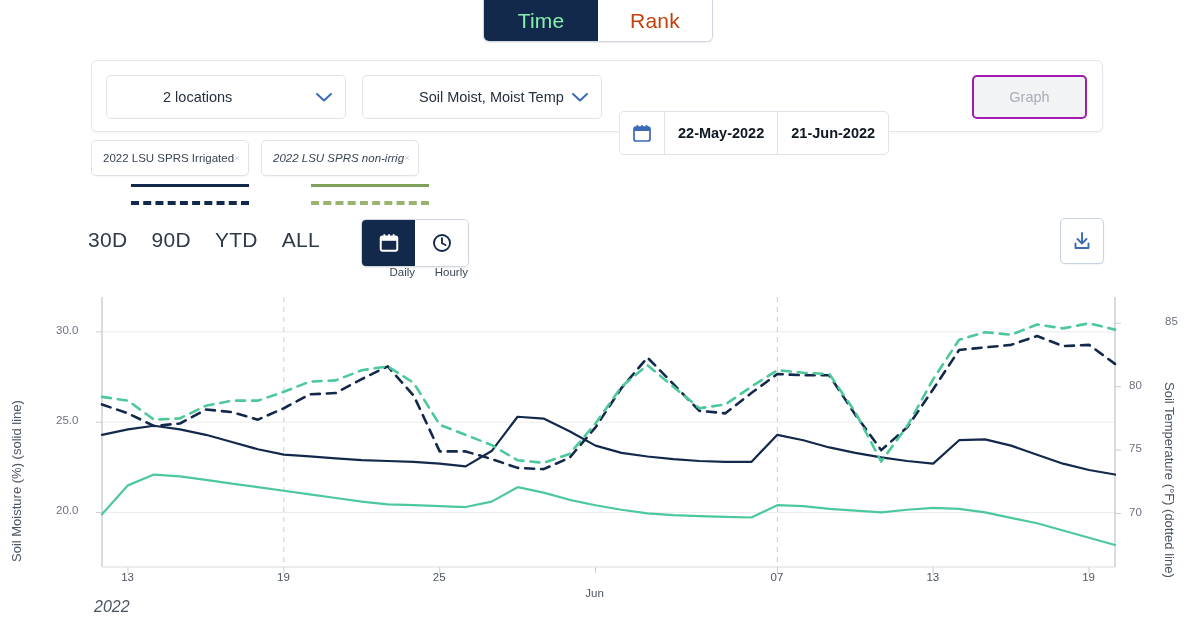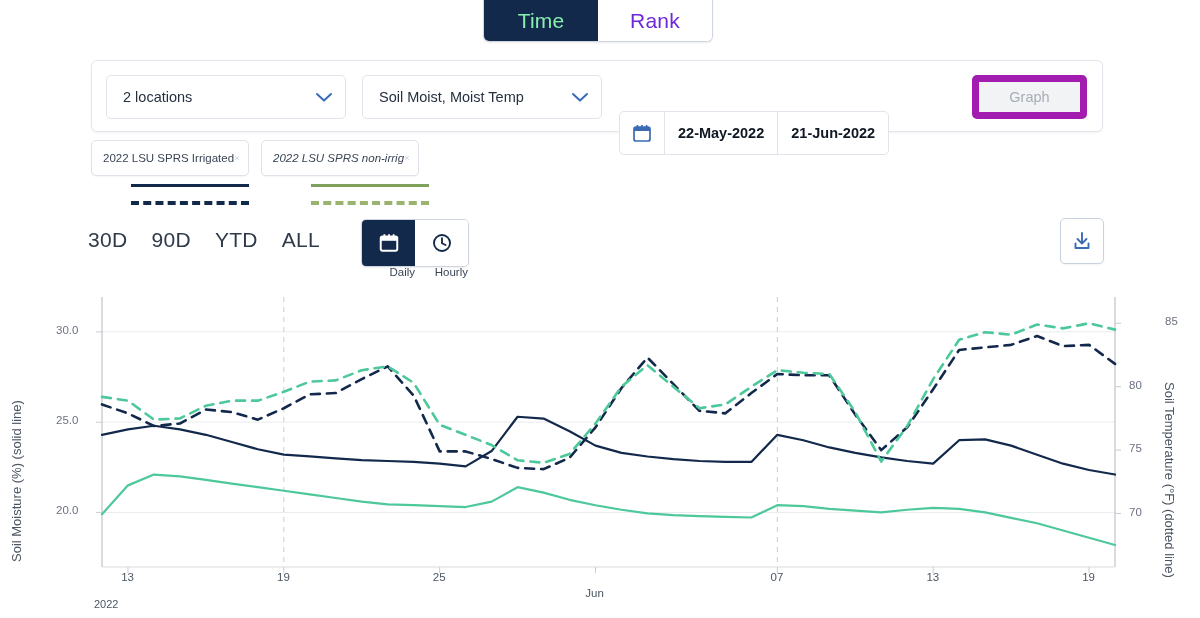--- a/index.html
+++ b/index.html
@@ -17,61 +17,61 @@
     position: absolute; left: 483px; top: 0px;
     display: flex; border: 1px solid #cfd6e0;
     border-top: none;
     border-radius: 0 0 6px 6px; overflow: hidden;
     box-shadow: 0 1px 2px rgba(0,0,0,.08);
   }
   .toggle-btn {
     width: 114px; height: 41px;
     display: flex; align-items: center; justify-content: center;
     font-size: 21px; letter-spacing: .2px;
-    background: #ffffff; color: #6d28d9; cursor: pointer;
+    background: #ffffff; color: #c2410c; cursor: pointer;
   }
   .toggle-btn.active { background: #13294b; color: #86efac; }
 
   
   .controls {
     position: absolute; left: 91px; top: 60px;
     width: 1012px; height: 72px;
     border: 1px solid #e3e7ed; border-radius: 6px;
     background: #fff; box-shadow: 0 1px 2px rgba(0,0,0,.05);
   }
   .select-box {
     position: absolute; top: 14px; height: 44px;
     border: 1px solid #e0e4ea; border-radius: 5px; background: #fff;
     display: flex; align-items: center; padding: 0 12px 0 16px;
     cursor: pointer;
   }
   #sel-locations { left: 14px; width: 240px; }
   #sel-metrics   { left: 270px; width: 240px; }
-  .select-label { font-size: 14.5px; color: #25303f; flex: 1; }
+  .select-label { font-size: 14.5px; color: #25303f; flex: 1; margin-left: 40px; }
   .chev { width: 18px; height: 12px; }
 
   .daterange {
     position: absolute; left: 527px; top: 14px; height: 44px;
     display: flex; align-items: stretch;
     border: 1px solid #e0e4ea; border-radius: 5px; background: #fff;
     overflow: hidden;
     margin-top: 36px;
   }
   .dr-cell {
     display: flex; align-items: center; justify-content: center;
     padding: 0 13px; font-size: 14.5px; font-weight: bold; color: #0f1823;
     cursor: pointer;
   }
   .dr-cell + .dr-cell { border-left: 1px solid #e0e4ea; }
   .dr-icon { padding: 0 12px; }
 
   .graph-btn {
     position: absolute; left: 880px; top: 14px;
     width: 115px; height: 44px;
-    border: 7px solid #a21caf; border-radius: 5px;
+    border: 2px solid #a21caf; border-radius: 5px;
     background: #f2f3f5; color: #a7adb6;
     display: flex; align-items: center; justify-content: center;
     font-size: 14.5px; cursor: default;
   }
 
   
   .chip {
     position: absolute; top: 140px; height: 36px;
     border: 1px solid #dfe3e9; border-radius: 5px; background: #fff;
     display: flex; align-items: center; padding: 0 8px 0 11px;
@@ -124,21 +124,21 @@
   
   .chart { position: absolute; left: 0; top: 295px; width: 1200px; height: 323px; }
   .axis-title {
     position: absolute; font-size: 13px; color: #4b5563;
     writing-mode: vertical-rl; text-align: center; line-height: 1.35;
   }
   #ytitle-left  { left: 8px;  top: 86px; height: 200px; transform: rotate(180deg); }
   #ytitle-right { left: 1160px; top: 80px; height: 210px; }
   .tick-label { position: absolute; font-size: 11.5px; color: #6b7280; }
   .xtick-label { position: absolute; font-size: 11.5px; color: #4b5563; }
-  #year-label { position: absolute; left: 94px; top: 303px; font-size: 11px; color: #4b5563; }
+  #year-label { position: absolute; left: 94px; top: 303px; font-size: 16px; color: #4b5563; font-style: italic; }
 </style>
 </head>
 <body>
 
 <div class="page">
 
   <div class="toggle-wrap">
     <div class="toggle-btn active">Time</div>
     <div class="toggle-btn">Rank</div>
   </div>

